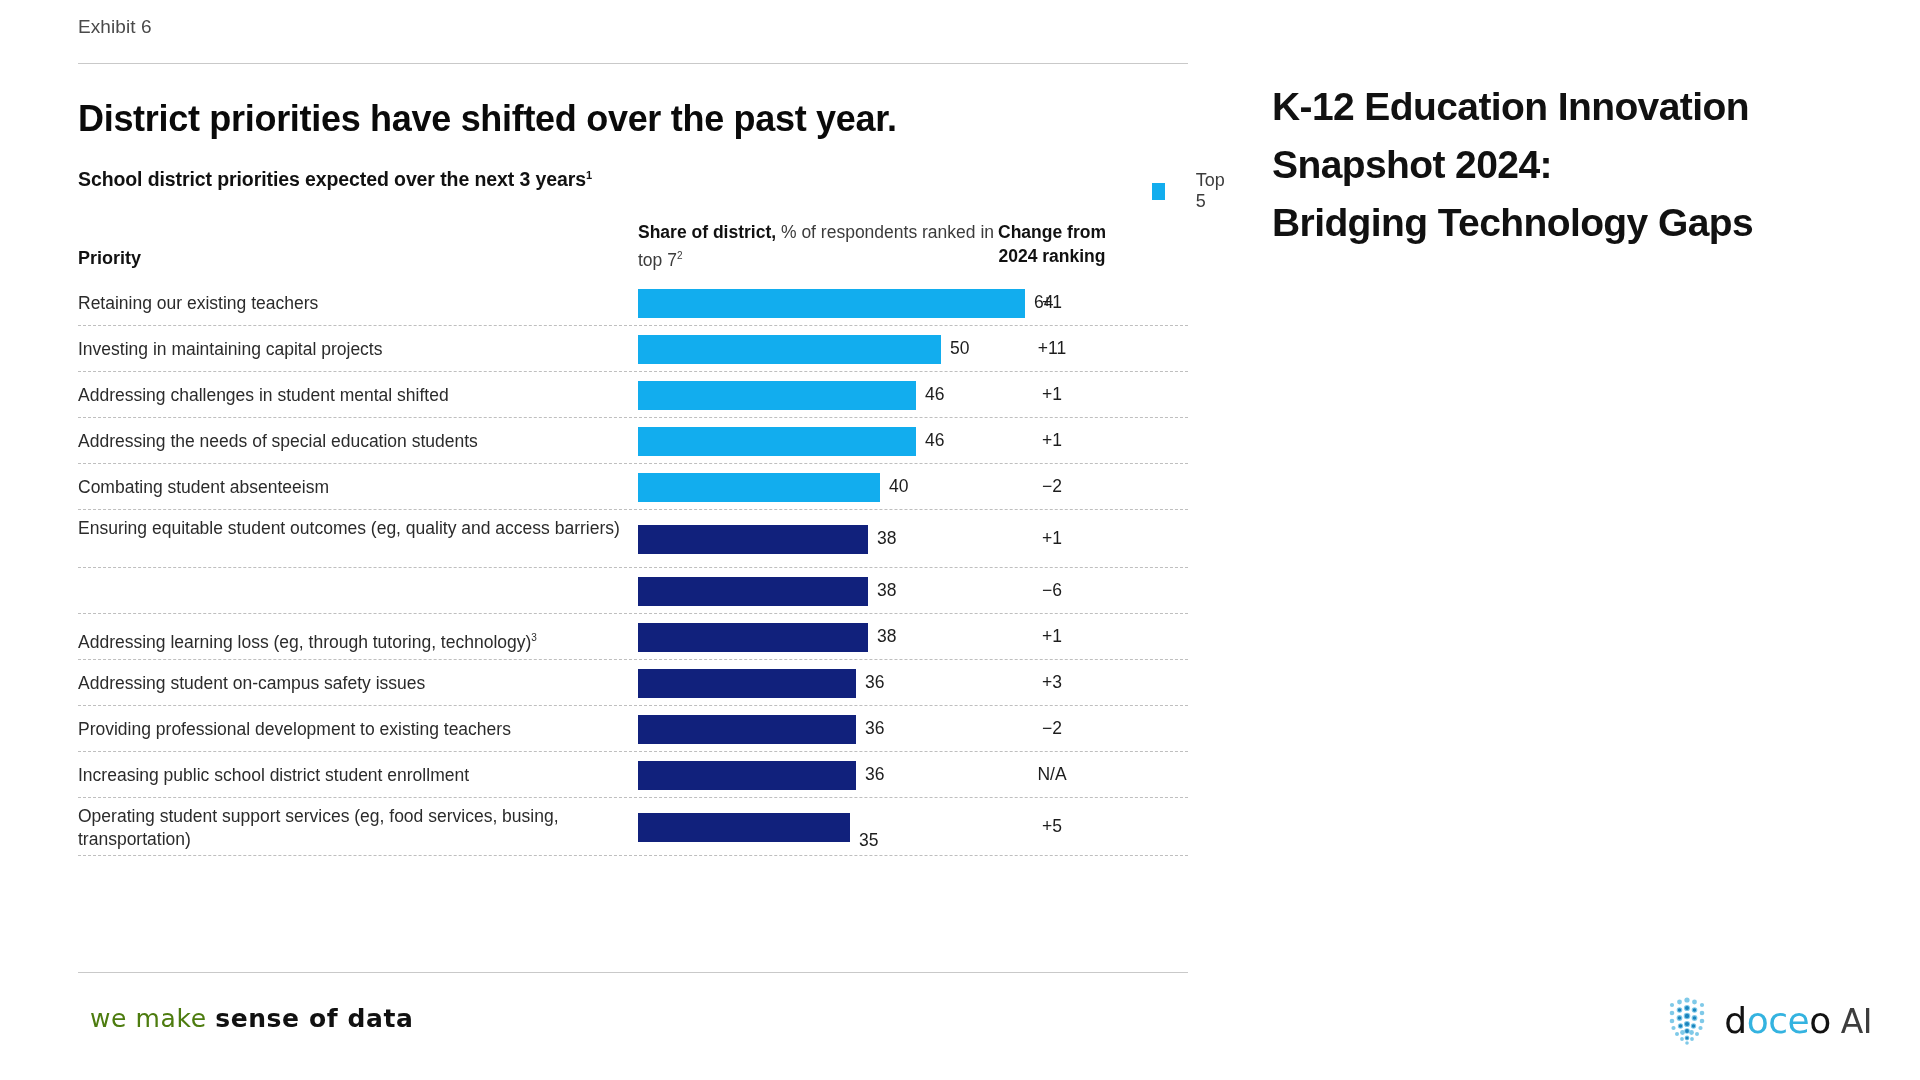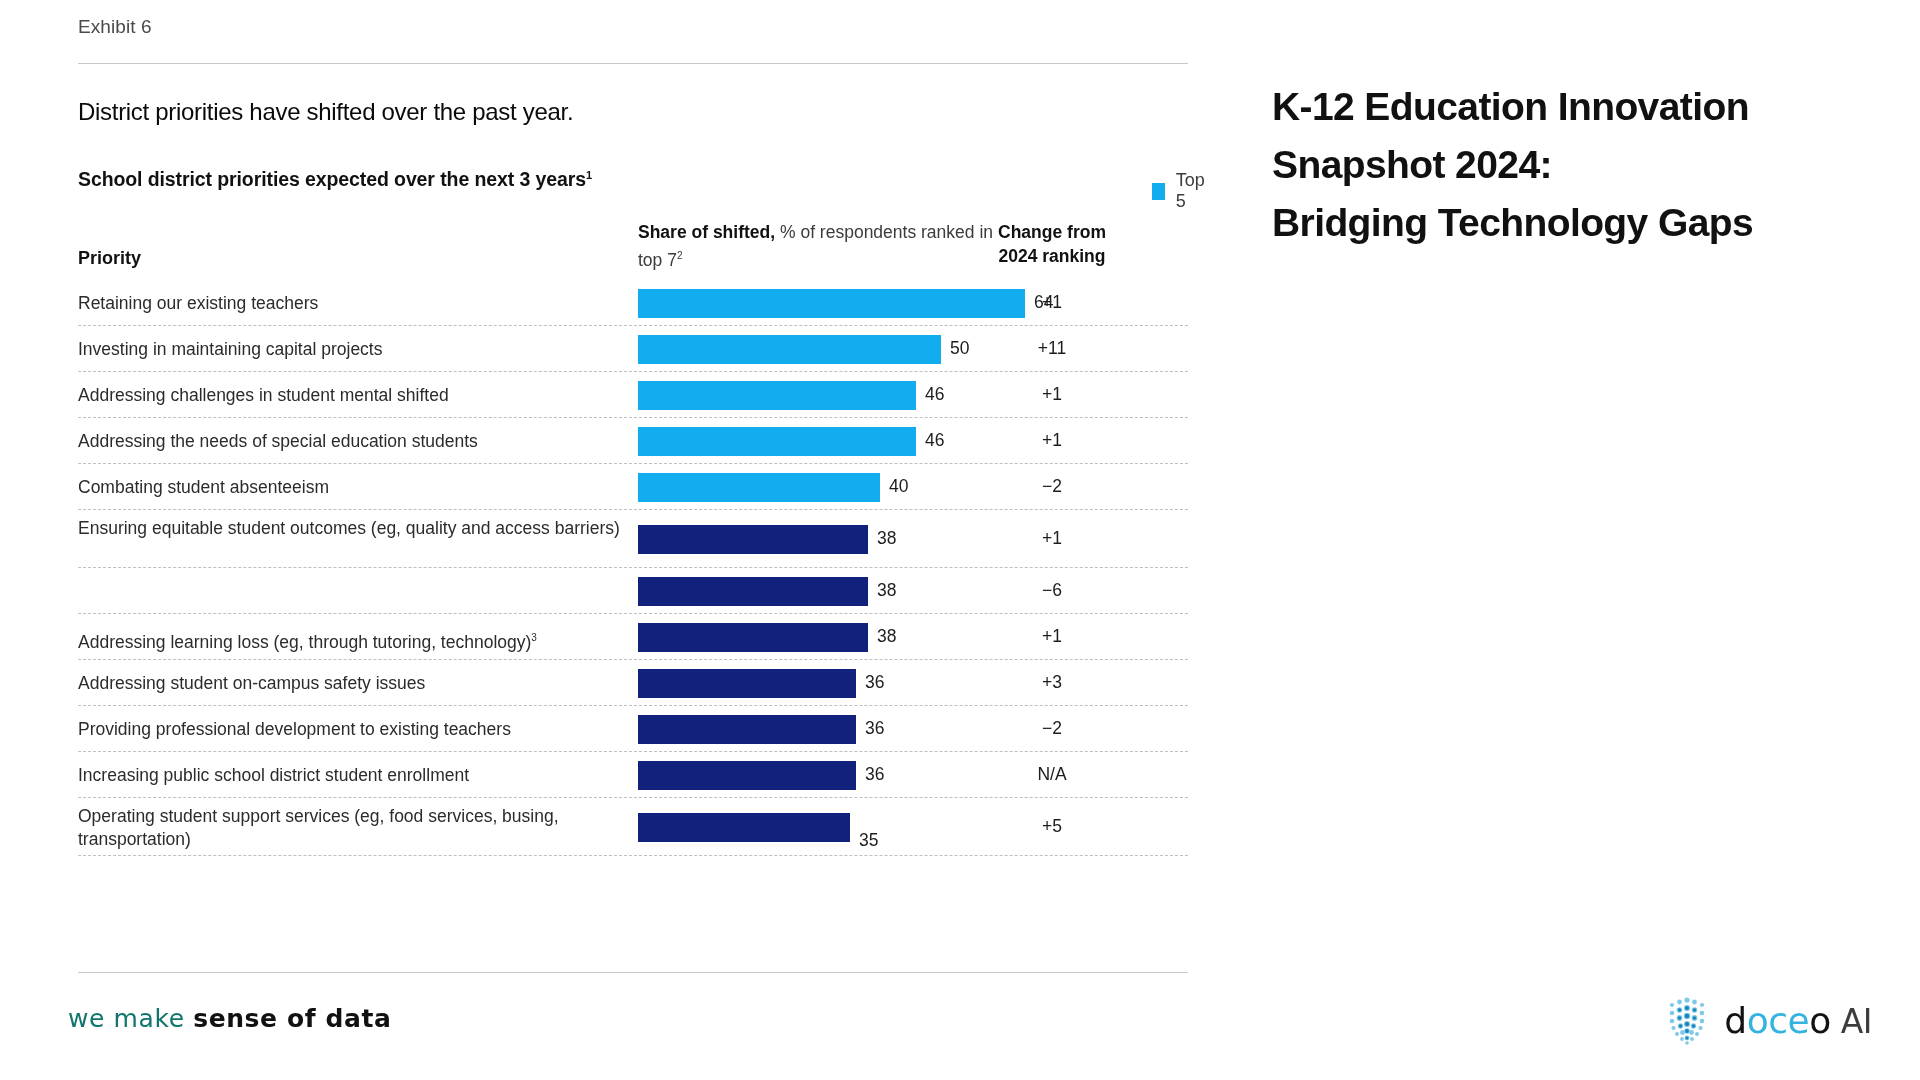--- a/index.html
+++ b/index.html
@@ -30,43 +30,43 @@
   }
   #exhibit-rule-top {
     position: absolute;
     left: 0px; top: 63px;
     width: 1110px; height: 1px;
     background: #c9c9c9;
   }
   #exhibit-headline {
     position: absolute;
     left: 0px; top: 98px;
-    font-size: 24px;
-    font-weight: normal;
+    font-size: 36px;
+    font-weight: bold;
     color: #0a0a0a;
     letter-spacing: -0.3px;
   }
   #exhibit-subhead {
     position: absolute;
     left: 0px; top: 168px;
     font-size: 19.5px;
     font-weight: bold;
     color: #111111;
     letter-spacing: -0.1px;
   }
   #exhibit-subhead sup { font-size: 11px; font-weight: bold; vertical-align: super; }
 
   
   #legend {
     position: absolute;
     left: 1074px; top: 170px;
     display: flex; align-items: center; gap: 11px;
   }
   #legend-swatch { width: 17px; height: 17px; background: #12ADEE; }
-  #legend-label { font-size: 18px; color: #3c3c3c; }
+  #legend-label { font-size: 18px; color: #3c3c3c; margin-left: 20px; }
 
   
   #chart-table {
     position: absolute;
     left: 0px; top: 218px;
     width: 1110px;
   }
   .th-row { position: relative; height: 62px; }
   .th-priority {
     position: absolute; left: 0px; top: 30px;
@@ -127,21 +127,21 @@
 
   
   #footer-tagline {
     position: absolute;
     left: 68px; top: 1004px;
     font-size: 25px;
     letter-spacing: 0.6px;
     white-space: nowrap;
     font-family: "DejaVu Sans", sans-serif;
   }
-  #tagline-a { color: #0f766e; font-weight: normal; }
+  #tagline-a { color: #4d7c0f; font-weight: normal; margin-left: 22px; }
   #tagline-b { color: #111111; font-weight: bold; }
 
   #brand {
     position: absolute;
     right: 48px; top: 994px;
     display: flex; align-items: center; gap: 14px;
   }
   #brand-mark { width: 46px; height: 52px; }
   #brand-text {
     font-size: 36px;
@@ -185,21 +185,21 @@
 
     <div id="legend">
       <span id="legend-swatch"></span>
       <span id="legend-label">Top 5</span>
     </div>
 
     <div id="chart-table">
       <div class="th-row">
         <div class="th-priority">Priority</div>
         <div class="th-share">
-          <b>Share of shifted,</b><span> % of respondents ranked in top 7</span><sup>2</sup>
+          <b>Share of district,</b><span> % of respondents ranked in top 7</span><sup>2</sup>
         </div>
         <div class="th-change">
           <span>Change from</span><br>
           <span>2024 ranking</span>
         </div>
       </div>
       <div id="rows-container">
           <div class="row" style="height: 46px;">
             <div class="row-label" style="top: 12px;">Retaining our existing teachers</div>
             <div class="bar" style="width: 387px; left: 560px; top: 9px; background: rgb(18, 173, 238);"></div>

